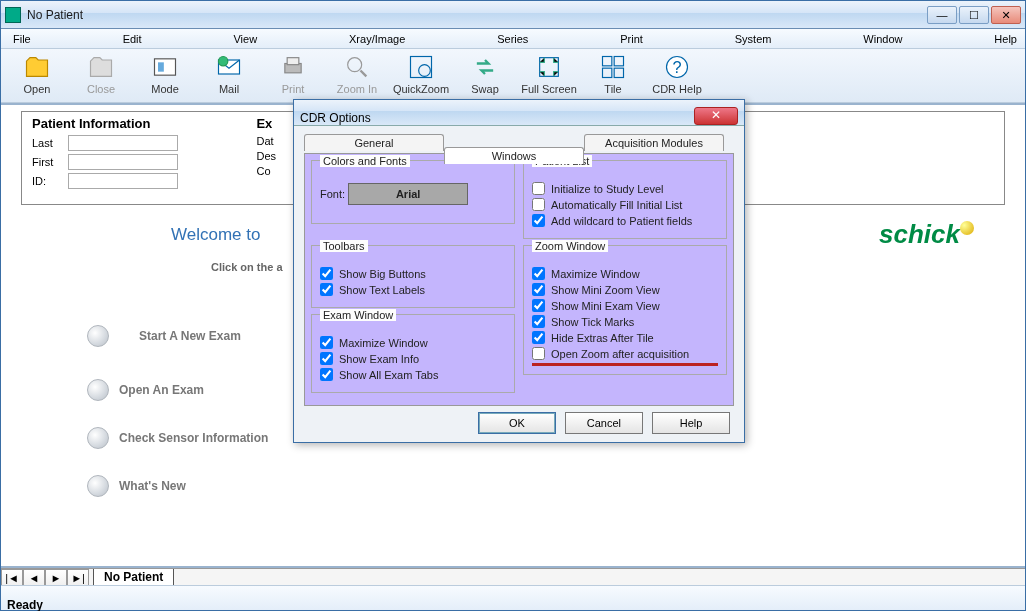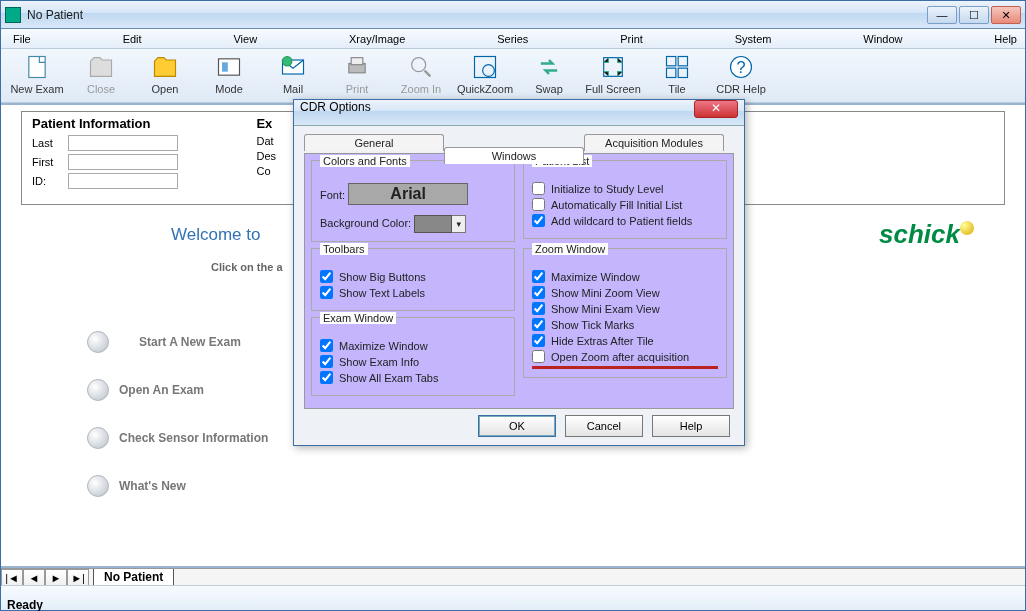--- a/index.html
+++ b/index.html
@@ -31,35 +31,35 @@
 .logo .ball { display:inline-block; width:14px; height:14px; border-radius:50%; background:radial-gradient(circle at 30% 30%, #ff9, #da0); vertical-align: top; margin-top:2px;}
 .qlink { position: absolute; left: 86px; font-size: 12px; font-weight: bold; color: #777; display: flex; align-items: center; gap: 10px; cursor: pointer; }
 .qlink .qicon { width: 22px; height: 22px; border-radius: 50%; background: radial-gradient(circle at 35% 35%, #fff, #d4d9df 60%, #b8bec6); border: 1px solid #b0b6bd; }
 .tabstrip { position: absolute; bottom: 22px; left: 0; right: 0; height: 20px; border-top: 1px solid #999; background: #f5f5f5; display: flex; align-items: stretch; }
 .tabnav { width: 22px; border: 1px solid #999; background: linear-gradient(#fff,#eee); text-align:center; font-size:11px; line-height:16px; cursor:pointer;}
 .tab { border: 1px solid #555; border-top: none; padding: 1px 10px; font-size: 12px; font-weight: bold; background: #fff; margin-left: 4px; }
 .statusbar { position: absolute; bottom: 0; left: 0; right: 0; height: 22px; background: linear-gradient(#f7fbff,#e4eef9); border-top: 1px solid #bcd; font-size: 12px; font-weight: bold; padding: 12px 6px; }
 
 
 .dialog { position: absolute; top: 98px; left: 292px; width: 452px; background: #eef2f6; border: 1px solid #3a6ea5; box-shadow: 2px 2px 8px rgba(0,0,0,.3); z-index: 10; }
-.d-titlebar { height: 26px; background: linear-gradient(to bottom, #ecf3fb 0%, #d5e5f7 45%, #bfd8f1 46%, #d9e8f8 100%); display: flex; align-items: flex-start; padding: 0 6px; border-bottom: 1px solid #8aa; }
+.d-titlebar { height: 26px; background: linear-gradient(to bottom, #ecf3fb 0%, #d5e5f7 45%, #bfd8f1 46%, #d9e8f8 100%); display: flex; align-items: flex-end; padding: 0 6px; border-bottom: 1px solid #8aa; }
 .d-titlebar .dtitle { font-size: 12px; flex: 1; }
 .d-close { width: 44px; height: 18px; background: linear-gradient(#e78, #c33); border: 1px solid #a22; border-radius: 3px; color: #fff; text-align: center; font-size: 12px; line-height: 14px; cursor: pointer; }
 .d-body { padding: 8px 10px 6px; font-size: 11px; color: #222; }
 .tabs { display: flex; flex-wrap: wrap; margin-bottom: 2px; }
 .dtab { border: 1px solid #999; border-bottom: none; background: #f4f4f4; padding: 2px 0; font-size: 11px; text-align: center; cursor: pointer; width: 140px; border-radius: 3px 3px 0 0; position: relative; }
 .dtab.active { background: #fff; z-index: 2; top: 13px; }
 .tabcontent { border: 1px solid #999; background: #c4b5fd; padding: 6px; }
 .fieldset { border: 1px solid #aaa; margin-bottom: 6px; padding: 6px 8px 8px; }
 .fieldset .legend { position: relative; top: -12px; background: #fdfdfd; display: inline-block; padding: 0 3px; font-size: 11px; margin-bottom: -8px; }
 .row2 { display: flex; gap: 8px; }
 .col2 { flex: 1; }
 .chk { display: flex; align-items: center; gap: 6px; margin: 3px 0; font-size: 11px; }
 .chk input { margin: 0; }
-.fontbtn { display: inline-block; width: 120px; height: 22px; background: #a8a8a8; border: 1px solid #666; text-align: center; font-weight: bold; font-size: 16px; line-height: 20px; cursor: pointer; }
+.fontbtn { display: inline-block; width: 120px; height: 22px; background: #a8a8a8; border: 1px solid #666; text-align: center; font-weight: bold; font-size: 11px; line-height: 20px; cursor: pointer; }
 .colorswatch { display:inline-block; width:38px; height:18px; border:1px solid #555; background:#888; vertical-align:middle;}
 .colorarrow { display:inline-block; width:14px; height:18px; border:1px solid #777; border-left:none; background:#eee; font-size:9px; text-align:center; line-height:16px; vertical-align:middle;}
 .dlgbtns { text-align: right; padding: 6px 4px 2px; }
 .dlgbtn { width: 78px; height: 22px; margin-left: 6px; border: 1px solid #777; background: linear-gradient(#fff,#e4e4e4); font-size: 11px; cursor: pointer; }
 .dlgbtn.default { border: 1px solid #3a6ea5; box-shadow: 0 0 0 1px #7ab inset; }
 .redline { height: 3px; background: #b22; margin-top: 2px; }
 </style>
 </head>
 <body>
 
@@ -83,36 +83,29 @@
     <span>Series</span>
     <span>Print</span>
     <span>System</span>
     <span>Window</span>
     <span>Help</span>
   </div>
 
   <div class="toolbar" id="toolbar">
       <div class="toolbtn">
         <div class="ticon"><svg viewBox="0 0 24 24">
-            <rect x="5" y="3" width="14" height="18" fill="#fff" stroke="#48a"></rect>
-            <path d="M14 3v5h5" fill="none" stroke="#48a"></path>
-          </svg></div>
-        <div>New Exam</div>
+            <path d="M3 7l3-3h5l2 2h8v14H3z" fill="#fc3" stroke="#b80"></path>
+          </svg></div>
+        <div>Open</div>
       </div>
       <div class="toolbtn disabled">
         <div class="ticon"><svg viewBox="0 0 24 24">
             <path d="M3 7l3-3h5l2 2h8v14H3z" fill="#ddd" stroke="#aaa"></path>
           </svg></div>
         <div>Close</div>
-      </div>
-      <div class="toolbtn">
-        <div class="ticon"><svg viewBox="0 0 24 24">
-            <path d="M3 7l3-3h5l2 2h8v14H3z" fill="#fc3" stroke="#b80"></path>
-          </svg></div>
-        <div>Open</div>
       </div>
       <div class="toolbtn">
         <div class="ticon"><svg viewBox="0 0 24 24">
             <rect x="3" y="5" width="18" height="14" fill="#fff" stroke="#555"></rect>
             <rect x="6" y="8" width="5" height="8" fill="#6ad"></rect>
           </svg></div>
         <div>Mode</div>
       </div>
       <div class="toolbtn">
         <div class="ticon"><svg viewBox="0 0 24 24">
@@ -203,21 +196,21 @@
             <label>Co</label>
           </div>
       </div>
     </div>
 
     <div class="welcome">Welcome to</div>
     <div class="welcome-sub">Click on the a</div>
     <div class="logo"><span>schick</span><span class="ball"></span></div>
 
     <div id="qlinks">
-        <div class="qlink" style="top: 226px; gap: 30px;">
+        <div class="qlink" style="top: 220px; gap: 30px;">
           <div class="qicon"></div>
           <span>Start A New Exam</span>
         </div>
         <div class="qlink" style="top: 274px;">
           <div class="qicon"></div>
           <span>Open An Exam</span>
         </div>
         <div class="qlink" style="top: 322px;">
           <div class="qicon"></div>
           <span>Check Sensor Information</span>
@@ -251,22 +244,20 @@
         <div class="dtab">Acquisition Modules</div>
       </div>
 
       <div class="tabcontent">
         <div class="row2">
           <div class="col2">
             <div class="fieldset">
               <span class="legend">Colors and Fonts</span>
               <div style="margin:4px 0 10px;"><span>Font:</span>
                 <span class="fontbtn">Arial</span></div>
-              <div><span>Background Color:</span>
-                <span class="colorswatch"></span><span class="colorarrow">▾</span></div>
             </div>
           </div>
           <div class="col2">
             <div class="fieldset" id="fs-patientlist">
               <span class="legend">Patient List</span>
             <label class="chk">
                   <input type="checkbox" style="">
                   <span>Initialize to Study Level</span>
                 </label><label class="chk">
                   <input type="checkbox" style="">

